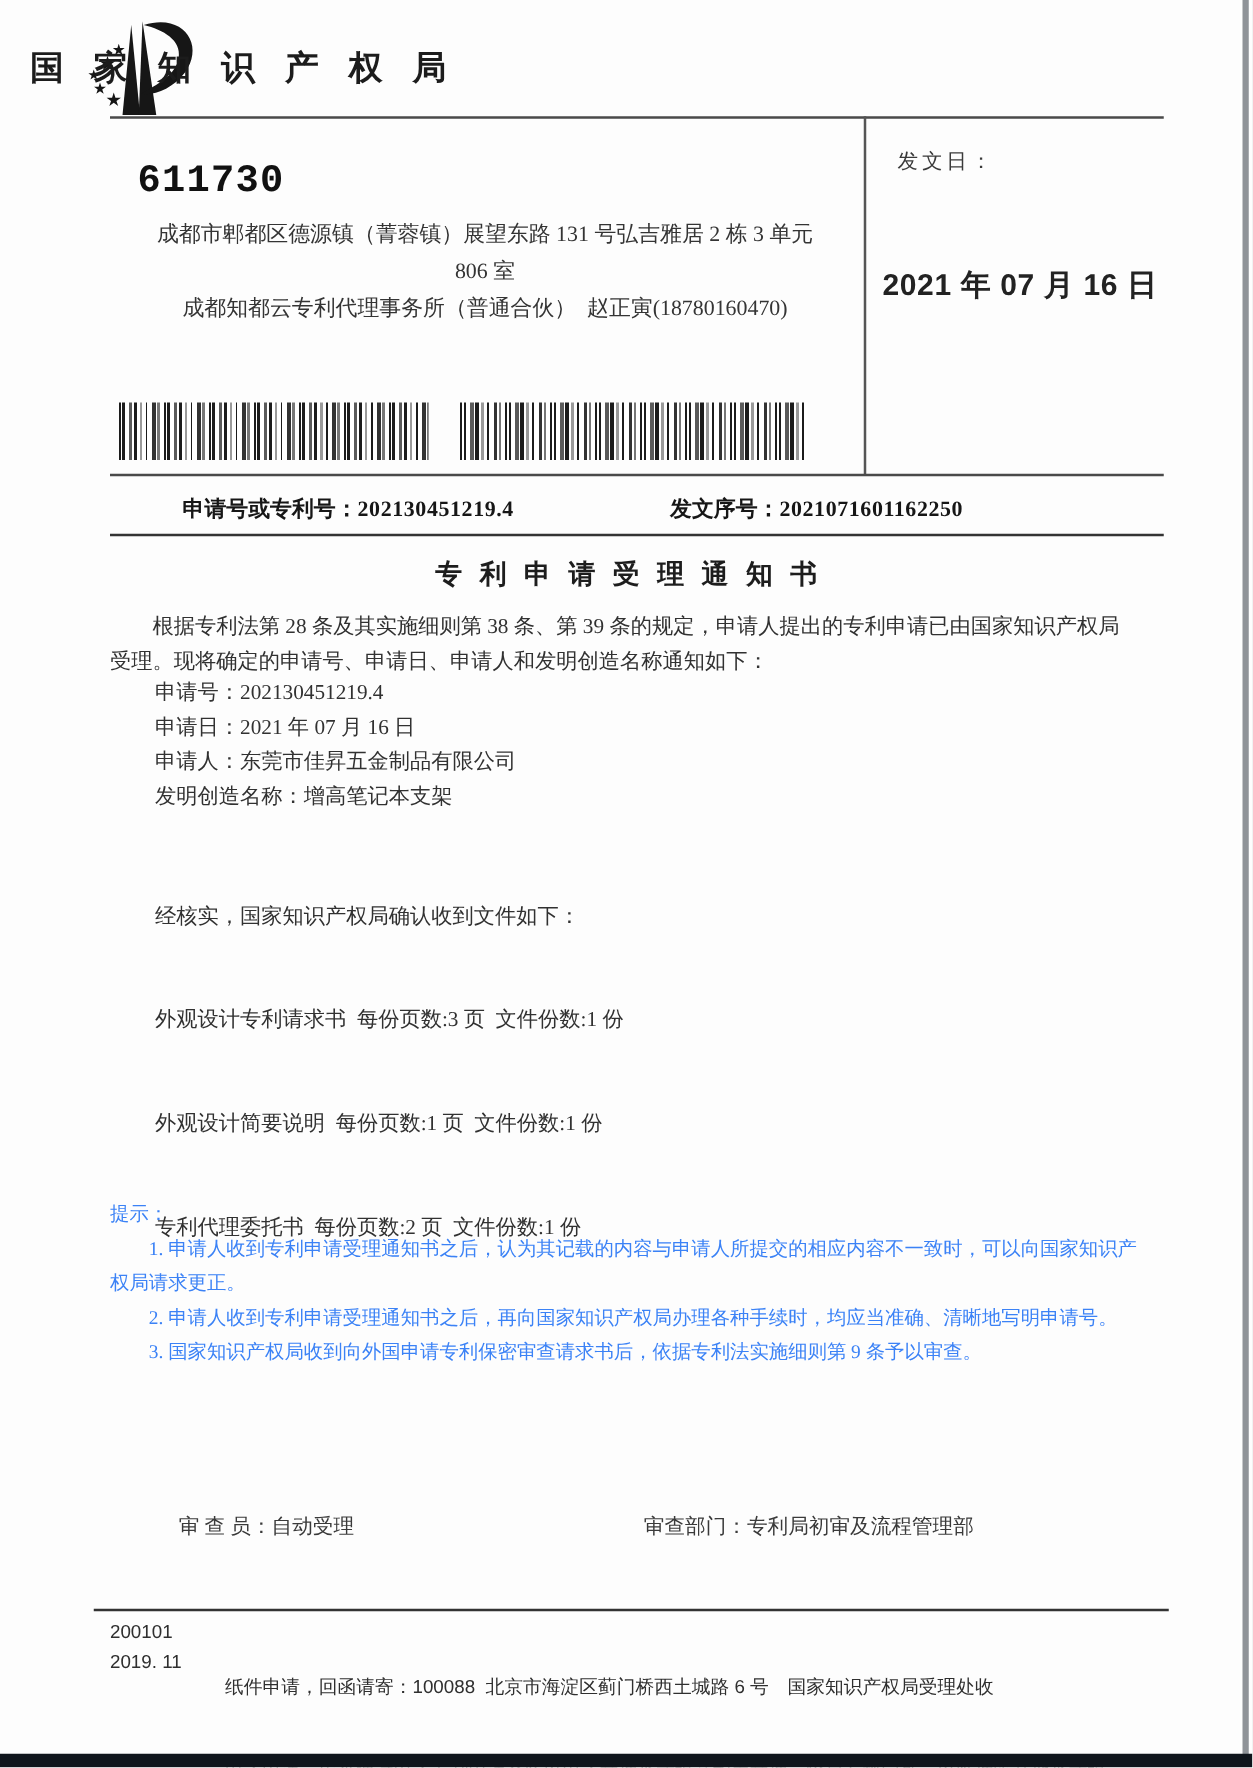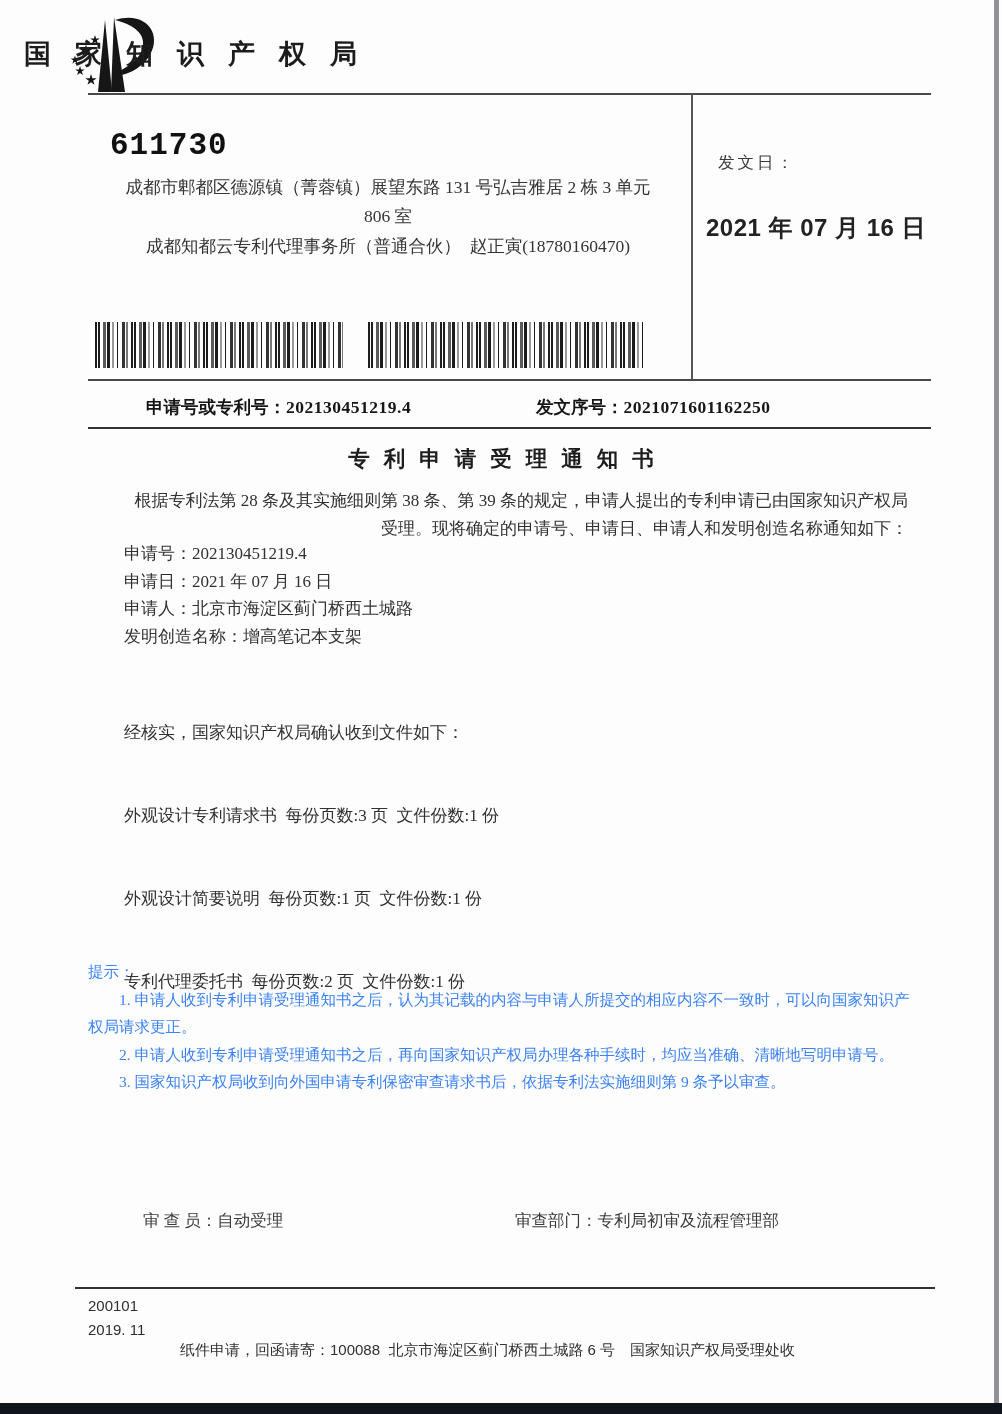--- a/index.html
+++ b/index.html
@@ -35,35 +35,35 @@
   .barcode{position:absolute;top:322px;height:46px;
     background:repeating-linear-gradient(90deg,
       #1c1c1c 0 2px,#fff 2px 3px,#1c1c1c 3px 5px,#fff 5px 8px,
       #5a5a5a 8px 11px,#fff 11px 12px,#1c1c1c 12px 15px,#fff 15px 17px,
       #9a9a9a 17px 19px,#fff 19px 22px,#1c1c1c 22px 23px,#fff 23px 27px,
       #333 27px 30px,#fff 30px 31px,#777 31px 33px,#fff 33px 36px);}
   .barcode1{left:95px;width:248px;}
   .barcode2{left:368px;width:278px;}
 
   
-  .dispatch-label{position:absolute;left:718px;top:118px;font-size:16.5px;color:#3a3a3a;letter-spacing:3px;margin-top:34px;}
+  .dispatch-label{position:absolute;left:718px;top:118px;font-size:16.5px;color:#3a3a3a;letter-spacing:3px;}
   .dispatch-date{position:absolute;left:706px;top:212px;font-size:24px;font-weight:600;color:#222;
     font-family:"Liberation Sans","DejaVu Sans",sans-serif;letter-spacing:0.5px;}
 
   
   .numbers-row{position:absolute;left:88px;top:395px;width:843px;font-size:17.5px;font-weight:bold;color:#161616;}
   .app-no{position:absolute;left:14px;top:0;margin-left:44px;}
   .serial-no{position:absolute;left:448px;top:0;}
   .numbers-row .num{letter-spacing:0.5px;}
 
   
   .notice-title{position:absolute;left:0;right:0;top:444px;text-align:center;
     font-size:21.5px;font-weight:bold;color:#1d1d1d;letter-spacing:14px;text-indent:14px;}
   .intro{position:absolute;left:88px;top:487px;width:820px;font-size:17px;line-height:27.5px;
-    text-indent:2em;color:#313131;text-align:right;}
+    text-indent:2em;color:#313131;}
   .fields{position:absolute;left:124px;top:540px;font-size:17px;line-height:27.6px;color:#313131;}
   .received{position:absolute;left:124px;top:664px;font-size:17px;line-height:27.6px;color:#313131;white-space:pre-wrap;}
 
   
   .hints{position:absolute;left:88px;top:958px;width:830px;font-size:15.5px;line-height:27.5px;color:#3b82f6;}
   .hints .hint-item{text-indent:2em;}
 
   
   .signoff{position:absolute;left:88px;top:1210px;width:843px;font-size:16.5px;color:#3a3a3a;}
   .examiner{position:absolute;left:55px;top:0;}
@@ -122,21 +122,21 @@
   </div>
 
   <div class="rule rule-thick"></div>
 
   <div class="notice-title">专利申请受理通知书</div>
   <div class="intro">根据专利法第 28 条及其实施细则第 38 条、第 39 条的规定，申请人提出的专利申请已由国家知识产权局受理。现将确定的申请号、申请日、申请人和发明创造名称通知如下：</div>
 
   <div class="fields">
     <div><span>申请号：</span><span>202130451219.4</span></div>
     <div><span>申请日：</span><span>2021 年 07 月 16 日</span></div>
-    <div><span>申请人：</span><span>北京市海淀区蓟门桥西土城路</span></div>
+    <div><span>申请人：</span><span>东莞市佳昇五金制品有限公司</span></div>
     <div><span>发明创造名称：</span><span>增高笔记本支架</span></div>
   </div>
 
   <div class="received">
     <div>经核实，国家知识产权局确认收到文件如下：</div>
     <div>外观设计专利请求书  每份页数:3 页  文件份数:1 份</div>
     <div>外观设计简要说明  每份页数:1 页  文件份数:1 份</div>
     <div>专利代理委托书  每份页数:2 页  文件份数:1 份</div>
   </div>
 

